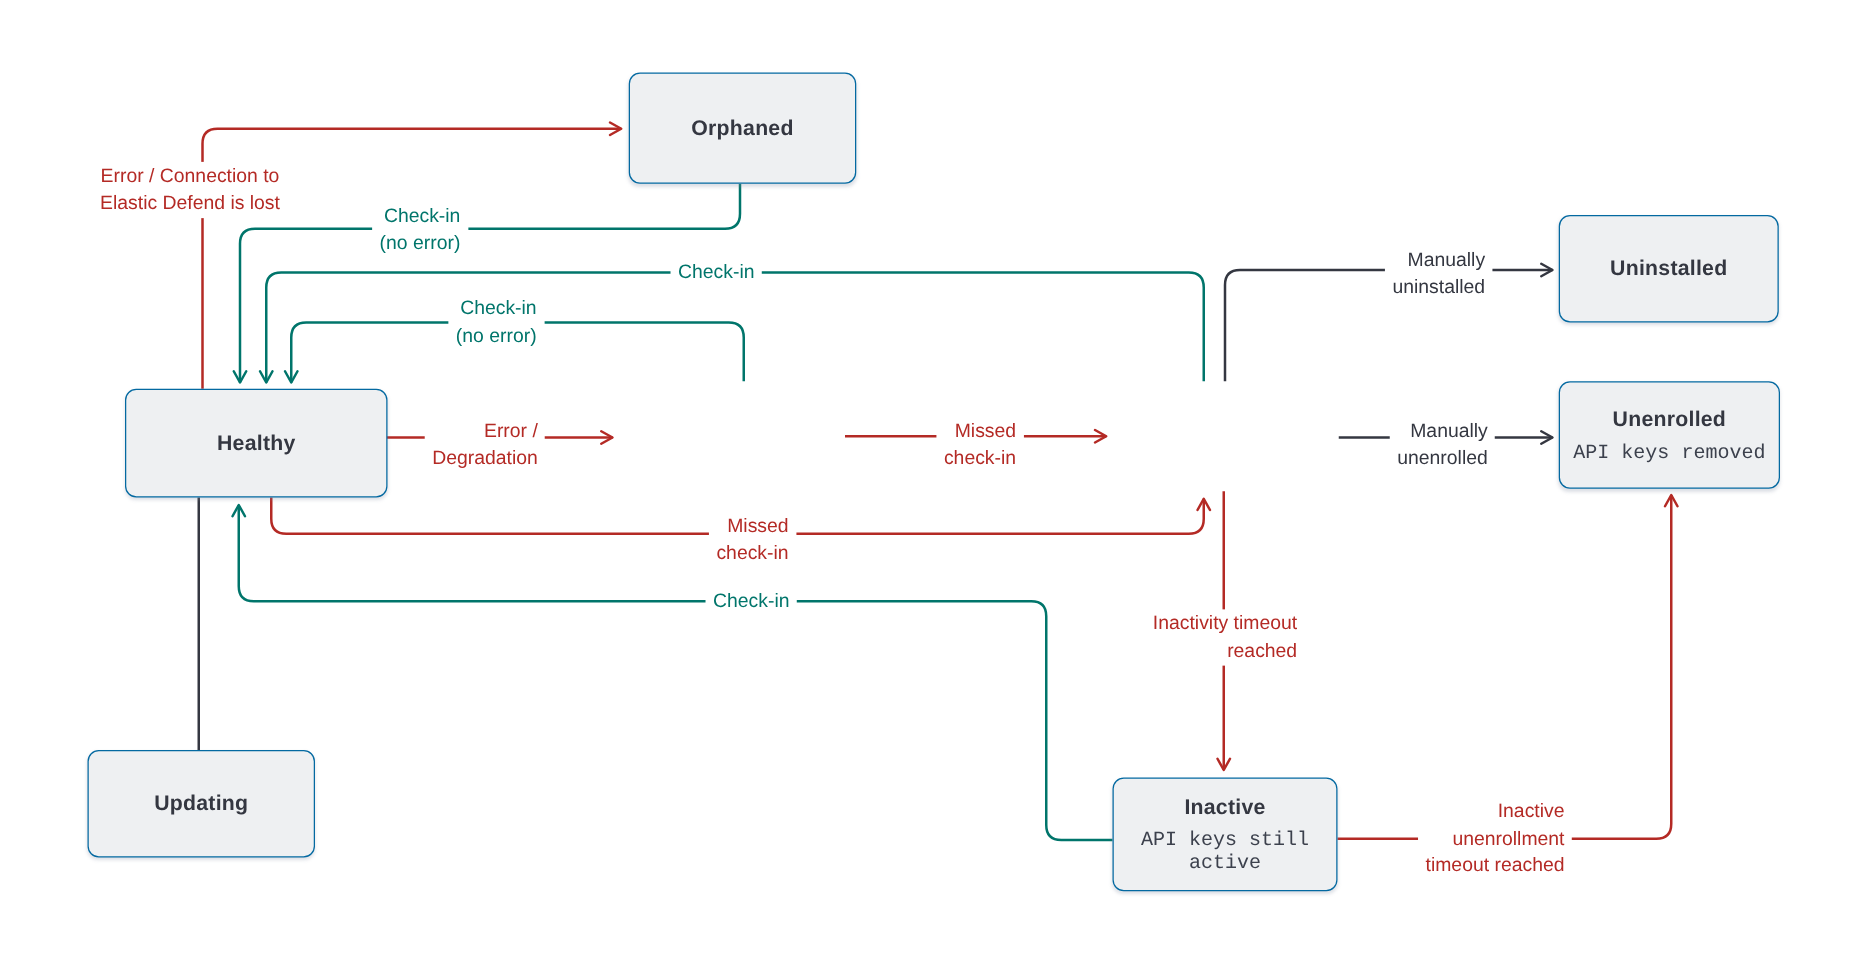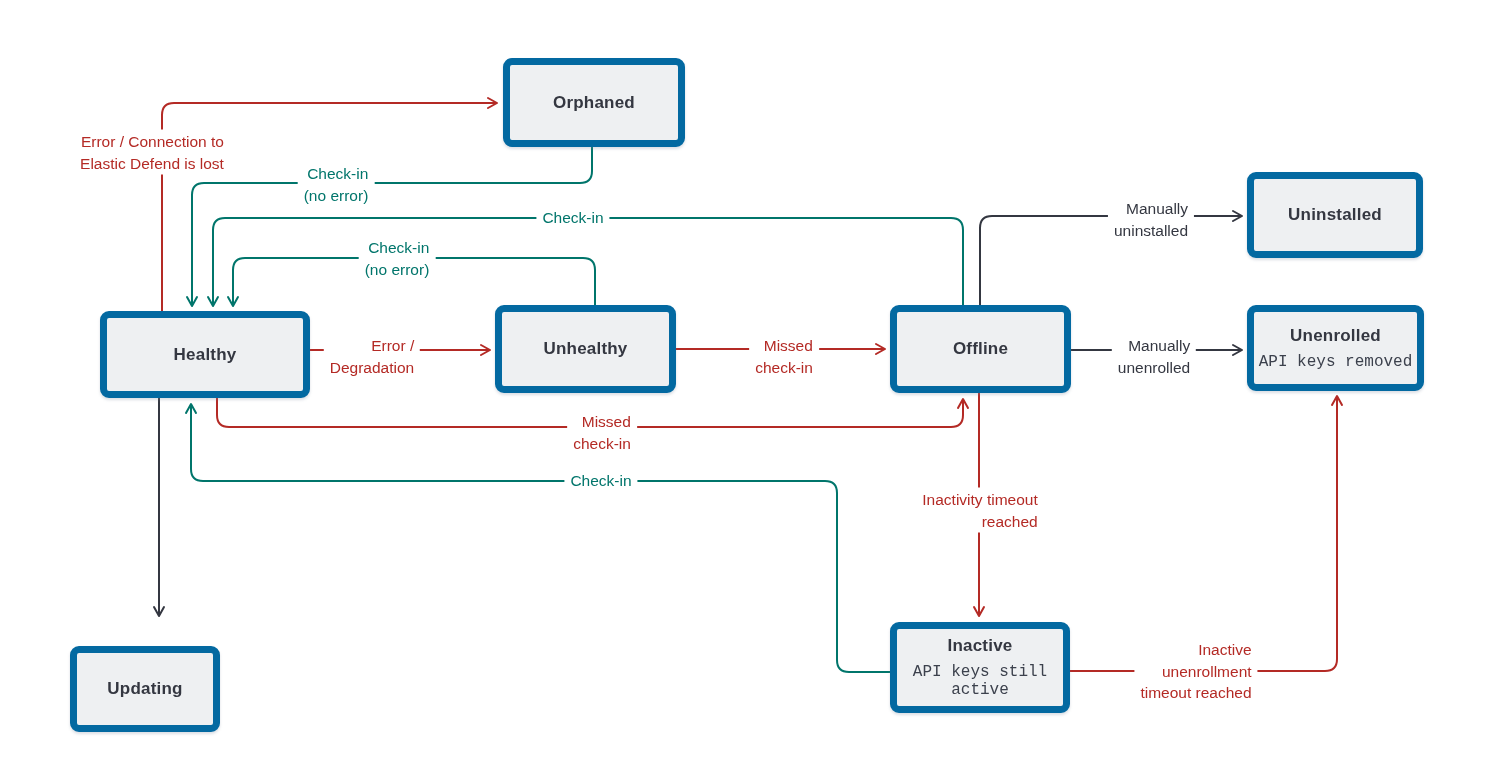--- a/index.html
+++ b/index.html
@@ -4,21 +4,21 @@
 <style>
   html,body{margin:0;padding:0;background:#ffffff;}
   body{font-family:"Liberation Sans","DejaVu Sans",sans-serif;}
   .canvas{position:relative;width:1494px;height:769px;background:#ffffff;overflow:hidden;}
   .canvas svg{position:absolute;left:0;top:0;width:1494px;height:769px;}
   .canvas svg path.edge{fill:none;stroke-width:2;}
 
   .state{
     position:absolute;
     background:#eef0f2;
-    border:7px solid #0369a1;
+    border:1px solid #0369a1;
     border-radius:9px;
     box-shadow:0 2px 3px rgba(130,140,160,0.28);
     display:flex;flex-direction:column;align-items:center;justify-content:center;
     box-sizing:border-box;
   }
   .state-title{
     font-weight:700;font-size:17px;color:#343741;letter-spacing:.2px;text-align:center;
   }
   .state-sub{
     font-weight:400;font-size:16px;color:#3c414d;margin-top:7px;text-align:center;font-family:Liberation Mono, monospace;
@@ -27,21 +27,21 @@
   .edge-label{
     position:absolute;
     transform:translate(-50%,-50%);
     background:#ffffff;
     padding:1px 6px;
     font-size:15.5px;
     line-height:21.5px;
     text-align:right;
     white-space:pre-line;
   }
-  .edge-label.align-left{text-align:right;}
+  .edge-label.align-left{text-align:center;}
   .edge-label.red{color:#b42a25;}
   .edge-label.teal{color:#00756b;}
   .edge-label.dark{color:#343741;}
 </style>
 </head>
 <body>
 
 <div class="canvas">
 
   <svg viewBox="0 0 1494 769">
@@ -77,50 +77,44 @@
   </div>
 
   <div class="state" style="left:1247px;top:172px;width:176px;height:86px">
     <div class="state-title">Uninstalled</div>
   </div>
 
   <div class="state" style="left:100px;top:311px;width:210px;height:87px">
     <div class="state-title">Healthy</div>
   </div>
 
-  <div class="state" style="left:495px;top:305px;width:181px;height:88px">
-    <div class="state-title">Unhealthy</div>
-  </div>
 
-  <div class="state" style="left:890px;top:305px;width:181px;height:88px">
-    <div class="state-title">Offline</div>
-  </div>
 
   <div class="state" style="left:1247px;top:305px;width:177px;height:86px">
     <div class="state-title">Unenrolled</div>
     <div class="state-sub">API keys removed</div>
   </div>
 
-  <div class="state" style="left:70px;top:646px;width:150px;height:86px">
+  <div class="state" style="left:70px;top:600px;width:182px;height:86px">
     <div class="state-title">Updating</div>
   </div>
 
   <div class="state" style="left:890px;top:622px;width:180px;height:91px">
     <div class="state-title">Inactive</div>
     <div class="state-sub">API keys still active</div>
   </div>
 
   <div class="edge-label red align-left" style="left:152px;top:152px">Error / Connection to
 Elastic Defend is lost</div>
   <div class="edge-label teal" style="left:336px;top:184px">Check-in
 (no error)</div>
   <div class="edge-label teal" style="left:573px;top:218px">Check-in</div>
   <div class="edge-label teal" style="left:397px;top:258px">Check-in
 (no error)</div>
-  <div class="edge-label red" style="left:372px;top:356px">Error /
+  <div class="edge-label red" style="left:388px;top:356px">Error /
 Degradation</div>
   <div class="edge-label red" style="left:784px;top:356px">Missed
 check-in</div>
   <div class="edge-label dark" style="left:1151px;top:219px">Manually
 uninstalled</div>
   <div class="edge-label dark" style="left:1154px;top:356px">Manually
 unenrolled</div>
   <div class="edge-label red" style="left:602px;top:432px">Missed
 check-in</div>
   <div class="edge-label teal" style="left:601px;top:481px">Check-in</div>

